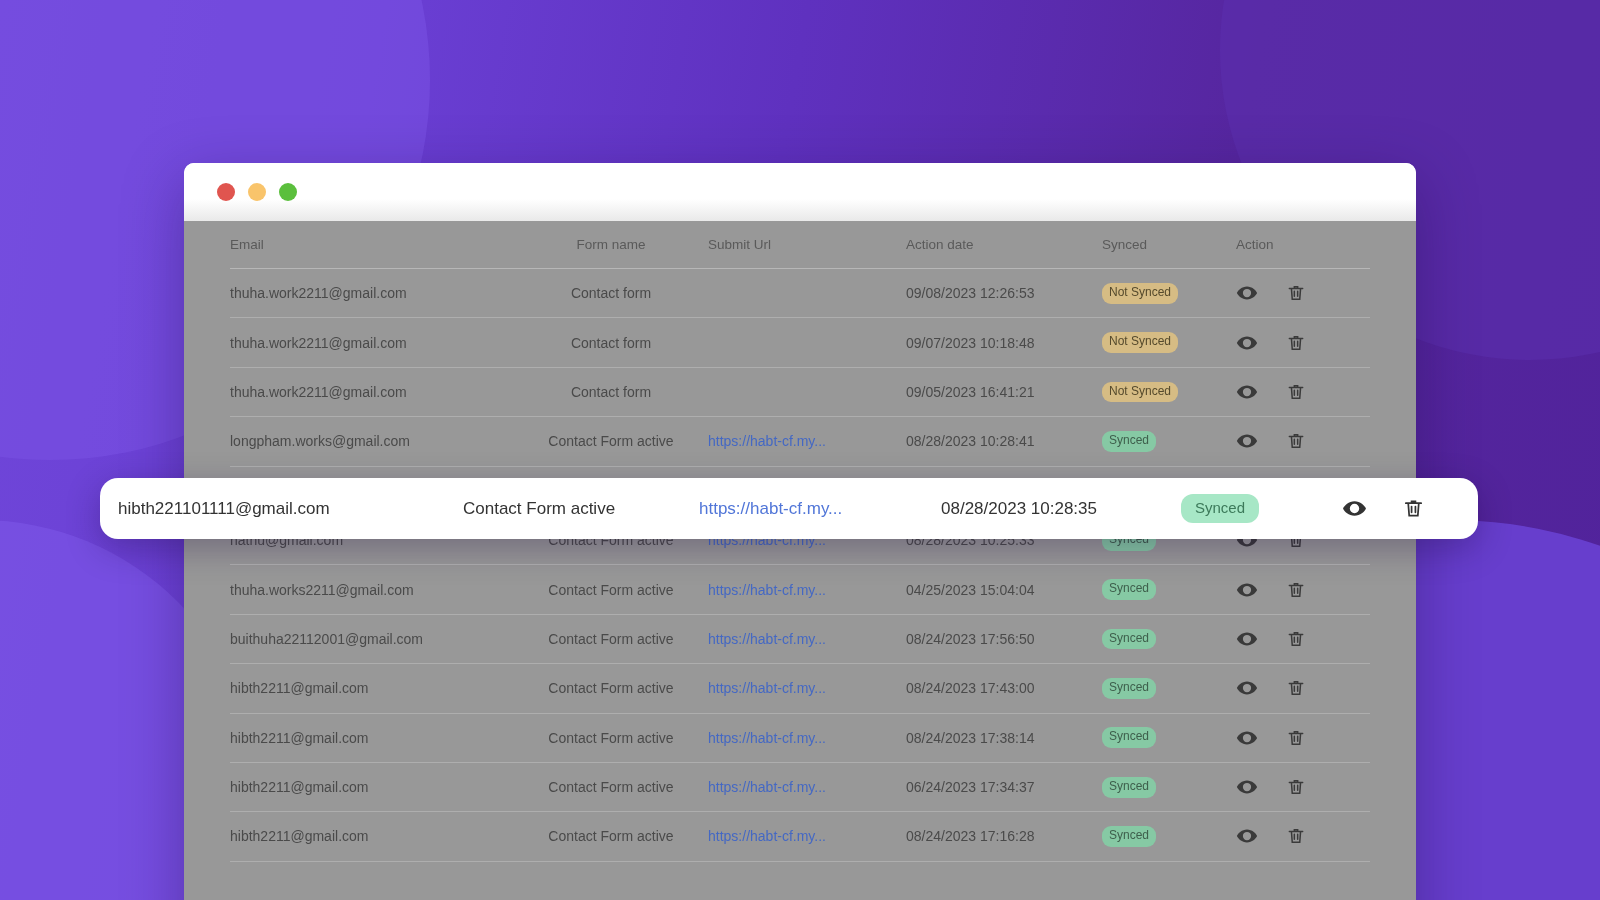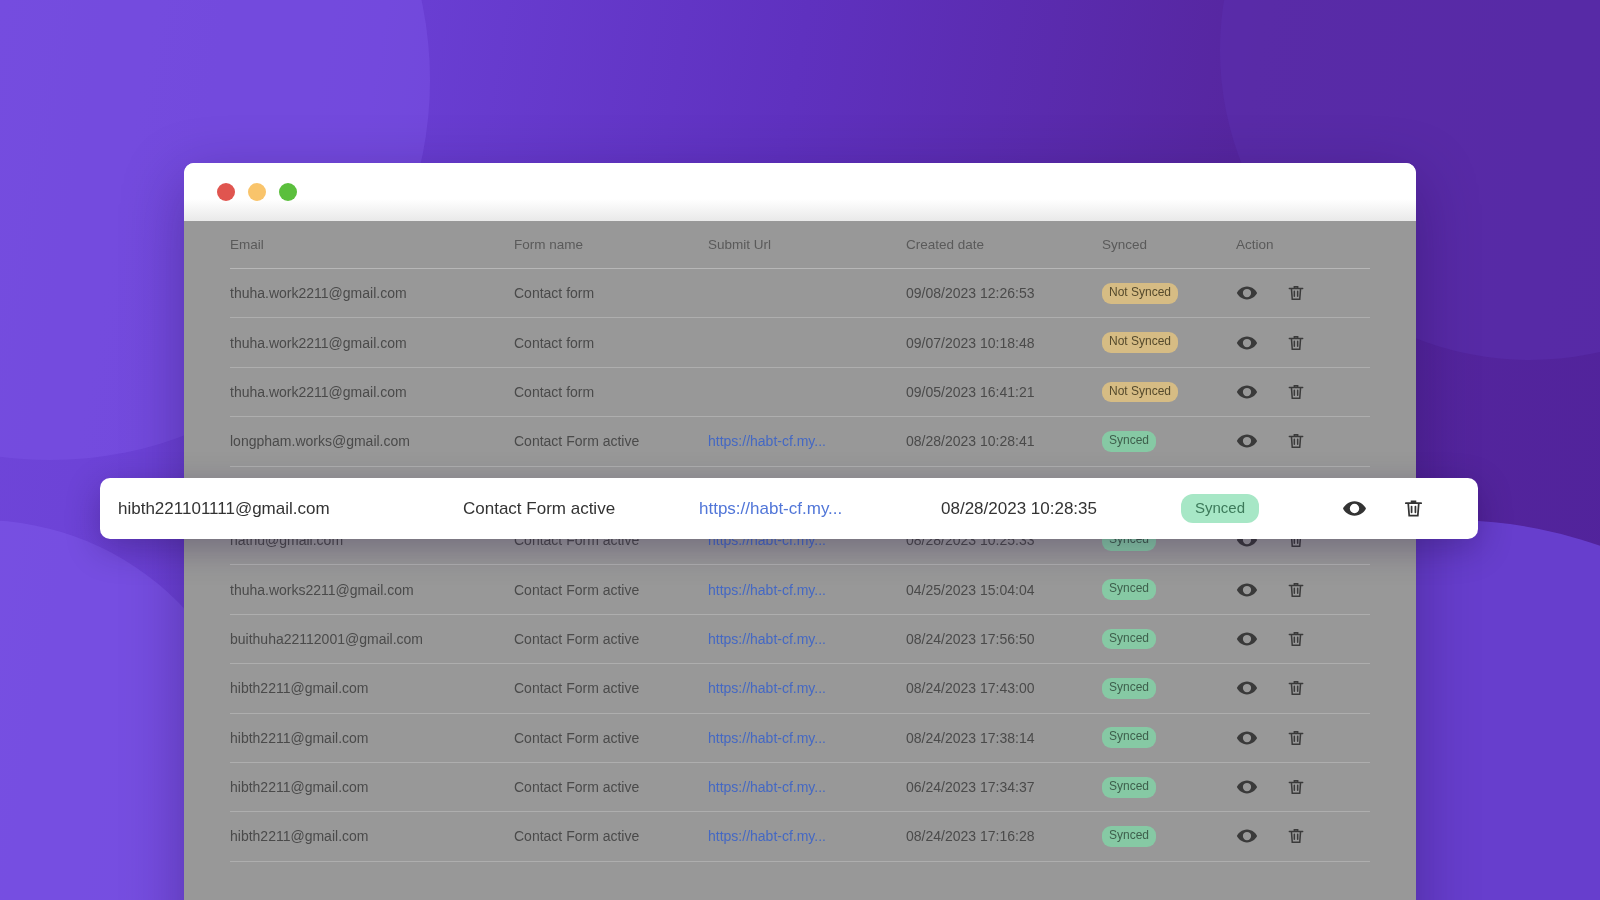--- a/index.html
+++ b/index.html
@@ -93,21 +93,21 @@
   }
   .row.header {
     height:48px;
     color:#5a5a5a;
     font-size:13.5px;
     border-bottom:1px solid rgba(255,255,255,.30);
   }
   .row.body { color:#4a4a4a; }
 
   .c-email  { width:284px; flex:none; }
-  .c-form   { width:194px; flex:none; }
+  .c-form   { width:194px; flex:none;text-align:center; }
   .c-url    { width:198px; flex:none; }
   .c-date   { width:196px; flex:none; }
   .c-sync   { width:134px; flex:none; }
   .c-action { width:110px; flex:none; display:flex; align-items:center; gap:28px; }
 
   .link { color:#4468c4; }
 
   .badge {
     display:inline-block;
     padding:3px 7px 4px;
@@ -120,21 +120,21 @@
 
   .icon { display:inline-flex; align-items:center; justify-content:center; }
   .icon svg { display:block; }
 
   
   .highlight {
     position:absolute;
     left:100px; top:478px;
     width:1378px; height:61px;
     background:#ffffff;
-    border-radius:10px;
+    border-radius:18px;
     box-shadow:0 10px 34px rgba(25,8,60,.30);
     display:flex;
     align-items:center;
     padding:0 0 0 18px;
     font-size:17px;
     color:#333333;
     z-index:20;
   }
   .highlight .h-email  { width:345px; flex:none; }
   .highlight .h-form   { width:236px; flex:none; }
@@ -165,21 +165,21 @@
       <span class="dot dot-yellow"></span>
       <span class="dot dot-green"></span>
     </div>
 
     <div class="tablewrap">
       <div class="table" id="table-root">
           <div class="row header">
             <span class="c-email">Email</span>
             <span class="c-form">Form name</span>
             <span class="c-url">Submit Url</span>
-            <span class="c-date">Created date</span>
+            <span class="c-date">Action date</span>
             <span class="c-sync">Synced</span>
             <span class="c-action">Action</span>
           </div>
           <div class="row body">
             <span class="c-email">thuha.work2211@gmail.com</span>
             <span class="c-form">Contact form</span>
             <span class="c-url link"></span>
             <span class="c-date">09/08/2023 12:26:53</span>
             <span class="c-sync"><span class="badge notsynced">Not Synced</span></span>
             <span class="c-action">

